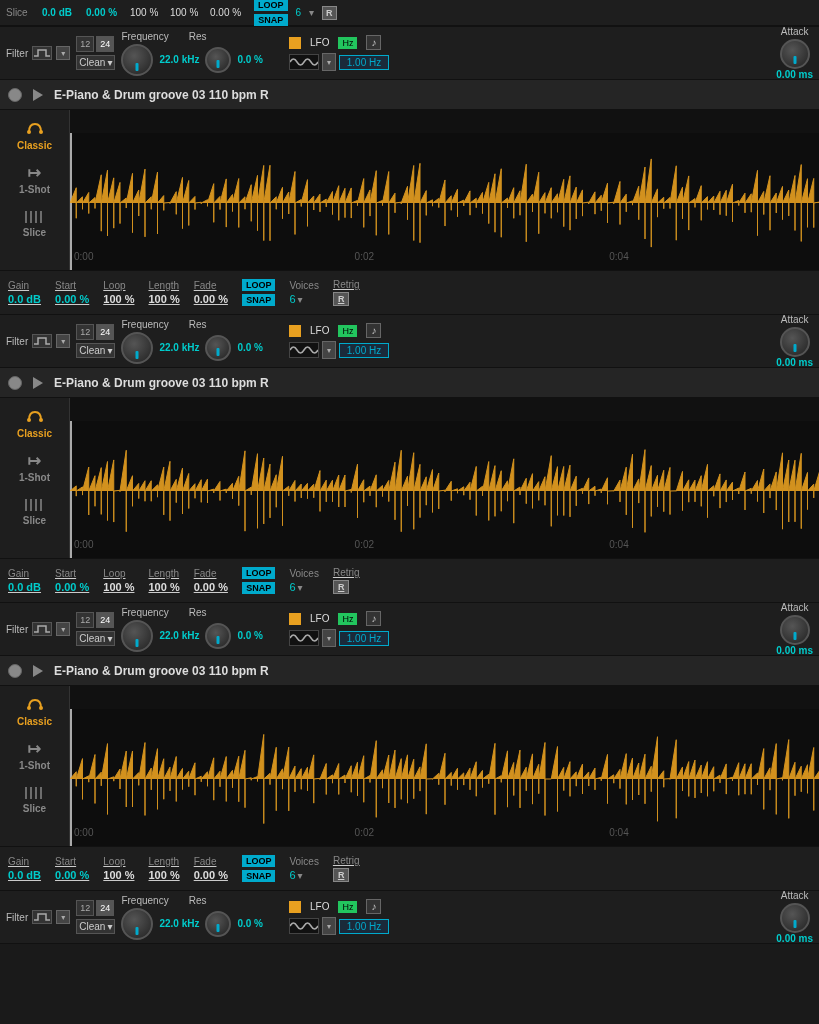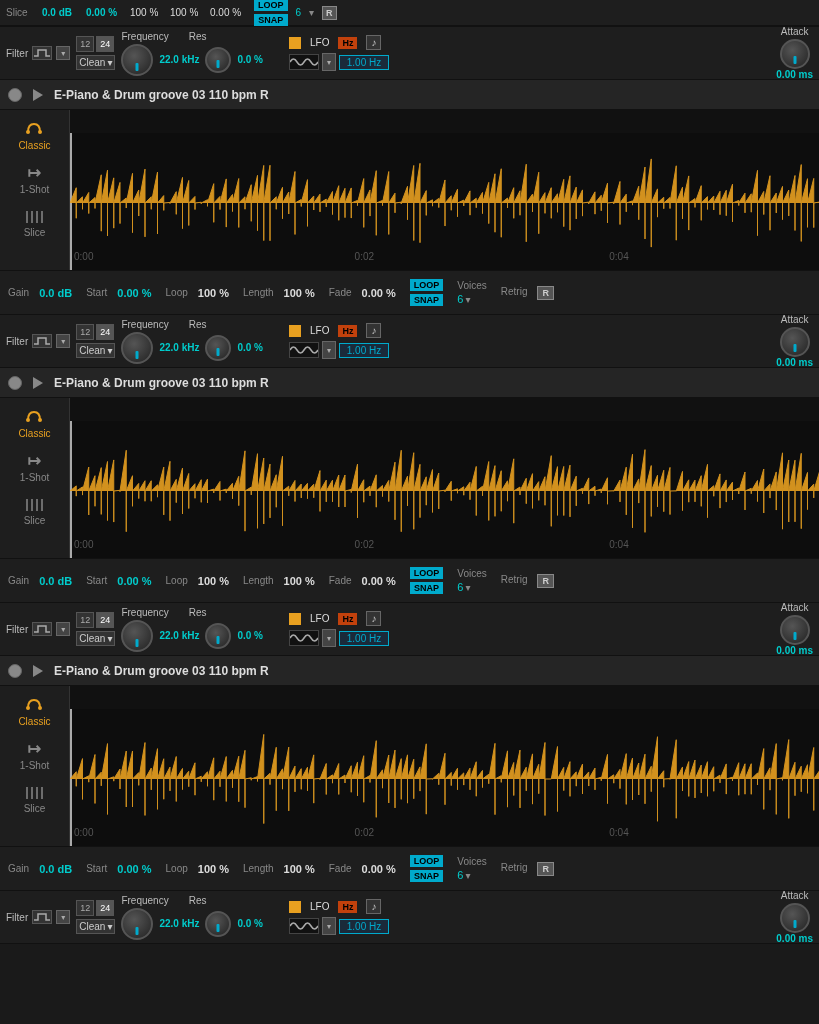--- a/index.html
+++ b/index.html
@@ -171,24 +171,24 @@
     }
 
     .lfo-square {
       width: 12px;
       height: 12px;
       background: #e8a020;
       display: inline-block;
     }
 
     .hz-btn {
-      background: #c2410c;
+      background: #22c55e;
       color: #000;
       font-size: 9px;
-      font-weight: bold;
+      font-weight: normal;
       padding: 1px 4px;
       border: none;
       cursor: pointer;
       text-align: right;
     }
 
     .note-btn {
       background: #333;
       border: 1px solid #666;
       color: #ccc;
@@ -298,21 +298,21 @@
       display: flex;
       flex-direction: column;
       align-items: center;
       cursor: pointer;
       gap: 2px;
     }
 
     .side-btn-label {
       color: #e8a020;
       font-size: 10px;
-      font-weight: normal;
+      font-weight: bold;
     }
 
     .side-btn-label.inactive {
       color: #888;
     }
 
     .waveform-area {
       flex: 1;
       position: relative;
       background: #0d0d0d;
@@ -341,23 +341,24 @@
       display: flex;
       align-items: center;
       padding: 4px 8px;
       gap: 14px;
       border-top: 1px solid #111;
       height: 44px;
     }
 
     .param-group {
       display: flex;
-      flex-direction: row;
+      flex-direction: column;
       align-items: flex-start;
-      gap: 10px;
+      gap: 2px;
+      text-decoration: underline;
     }
 
     .param-label {
       color: #888;
       font-size: 10px;
     }
 
     .param-val {
       color: #00cccc;
       font-size: 11px;

